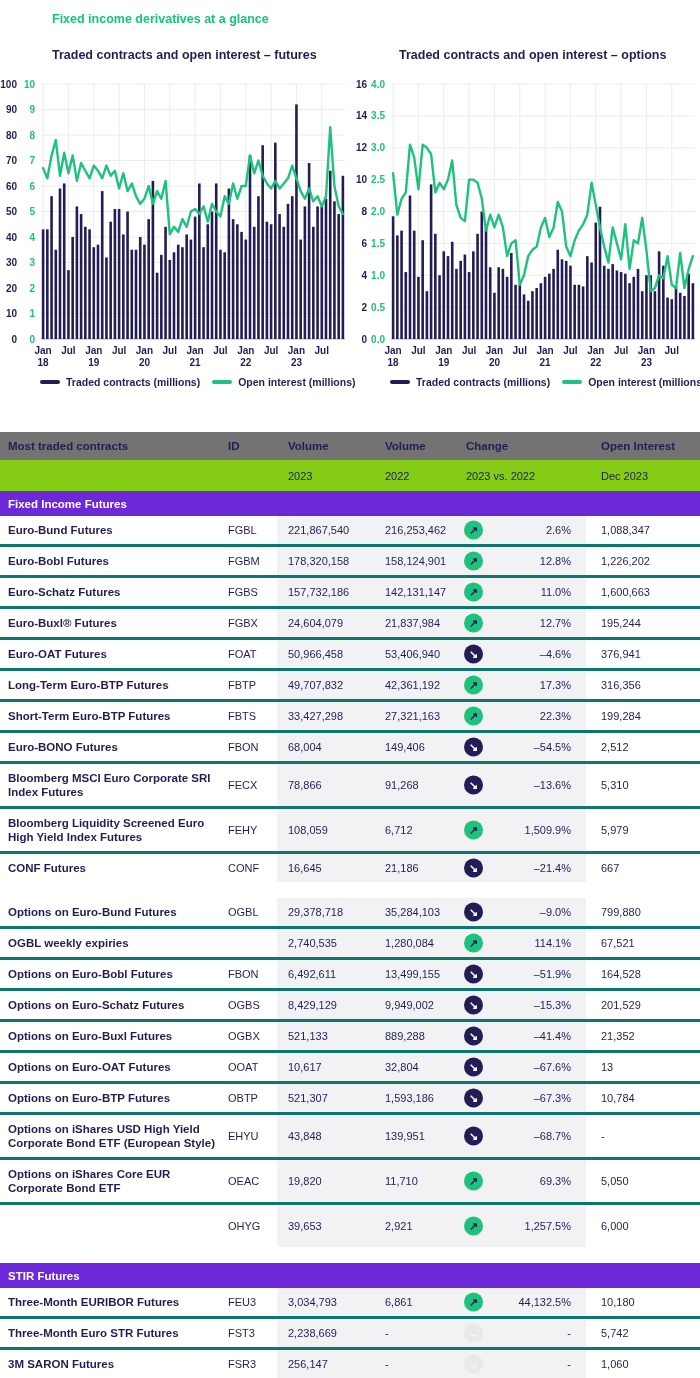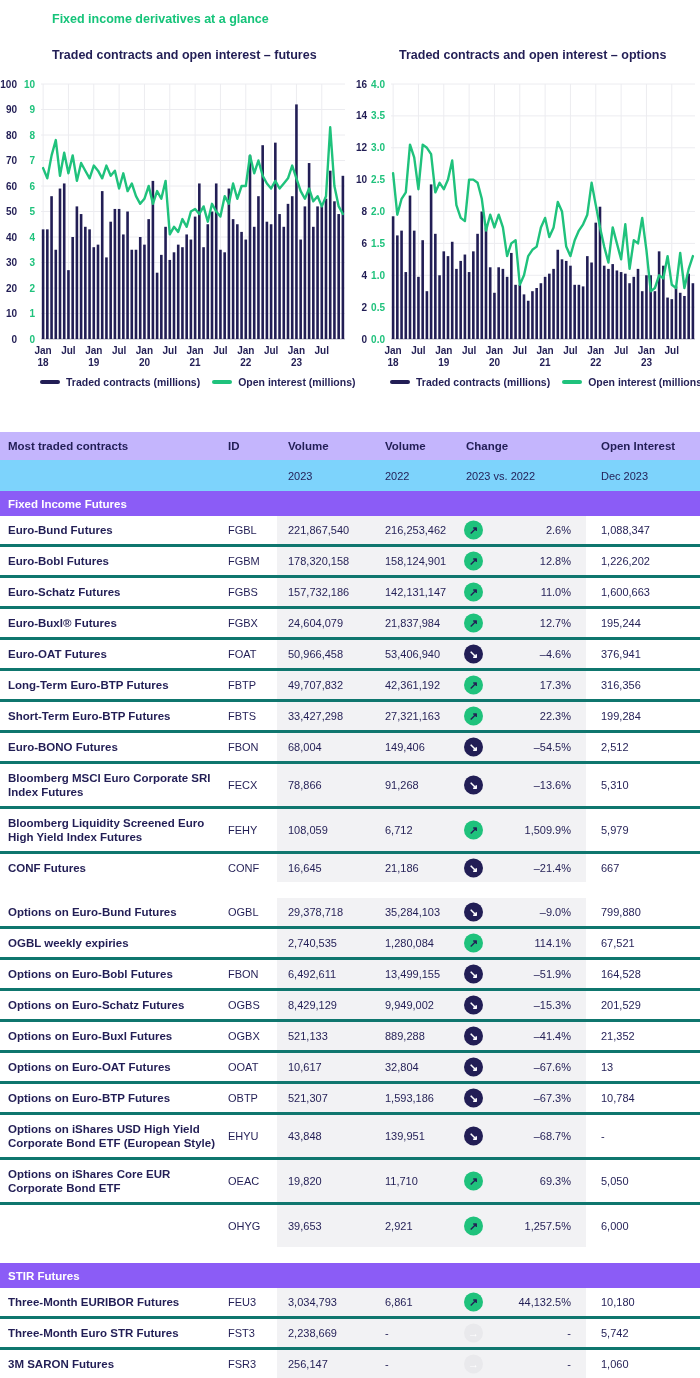--- a/index.html
+++ b/index.html
@@ -22,39 +22,39 @@
     display:flex;align-items:flex-start;gap:12px;margin:6px 0 0 40px;
     font-size:10.5px;font-weight:600;color:#221E55;white-space:nowrap;
   }
   .legend-item{display:flex;align-items:center;gap:6px;}
   .swatch{width:20px;height:4px;border-radius:2px;flex:0 0 auto;}
   .swatch.navy{background:#221E55;}
   .swatch.green{background:#1FC27C;}
 
   
   .grid-table{position:absolute;left:0;top:432px;width:700px;}
-  .thead{position:relative;height:28px;background:#c4b5fd;}
+  .thead{position:relative;height:28px;background:#737373;}
   .hc{
     position:absolute;top:50%;transform:translateY(-50%);
     font-size:11.5px;font-weight:700;color:#221E55;white-space:nowrap;
   }
-  .tsub{position:relative;height:31px;background:#7dd3fc;text-align:center;}
+  .tsub{position:relative;height:31px;background:#84cc16;text-align:center;}
   .sc{
     position:absolute;top:50%;transform:translateY(-50%);
     font-size:11px;color:#221E55;white-space:nowrap;
   }
   .c-name{left:8px;}
   .c-id{left:228px;}
   .c-v23{left:288px;}
   .c-v22{left:385px;}
   .c-chg{left:466px;}
   .c-oi{left:601px;}
 
   .section-bar{
-    height:25px;background:#8b5cf6;color:#ffffff;
+    height:25px;background:#6d28d9;color:#ffffff;
     font-size:11.5px;font-weight:700;display:flex;align-items:center;
     padding-left:8px;
   }
   .section-body{position:relative;}
   .gray-band{position:absolute;left:277px;width:309px;top:0;bottom:0;background:#F2F2F4;}
   .row{position:relative;height:28px;border-bottom:3px solid #0f766e;}
   .row.tall{height:42px;}
   .section-body .row:last-child{border-bottom:none;}
   .cell{
     position:absolute;top:50%;transform:translateY(-50%);

